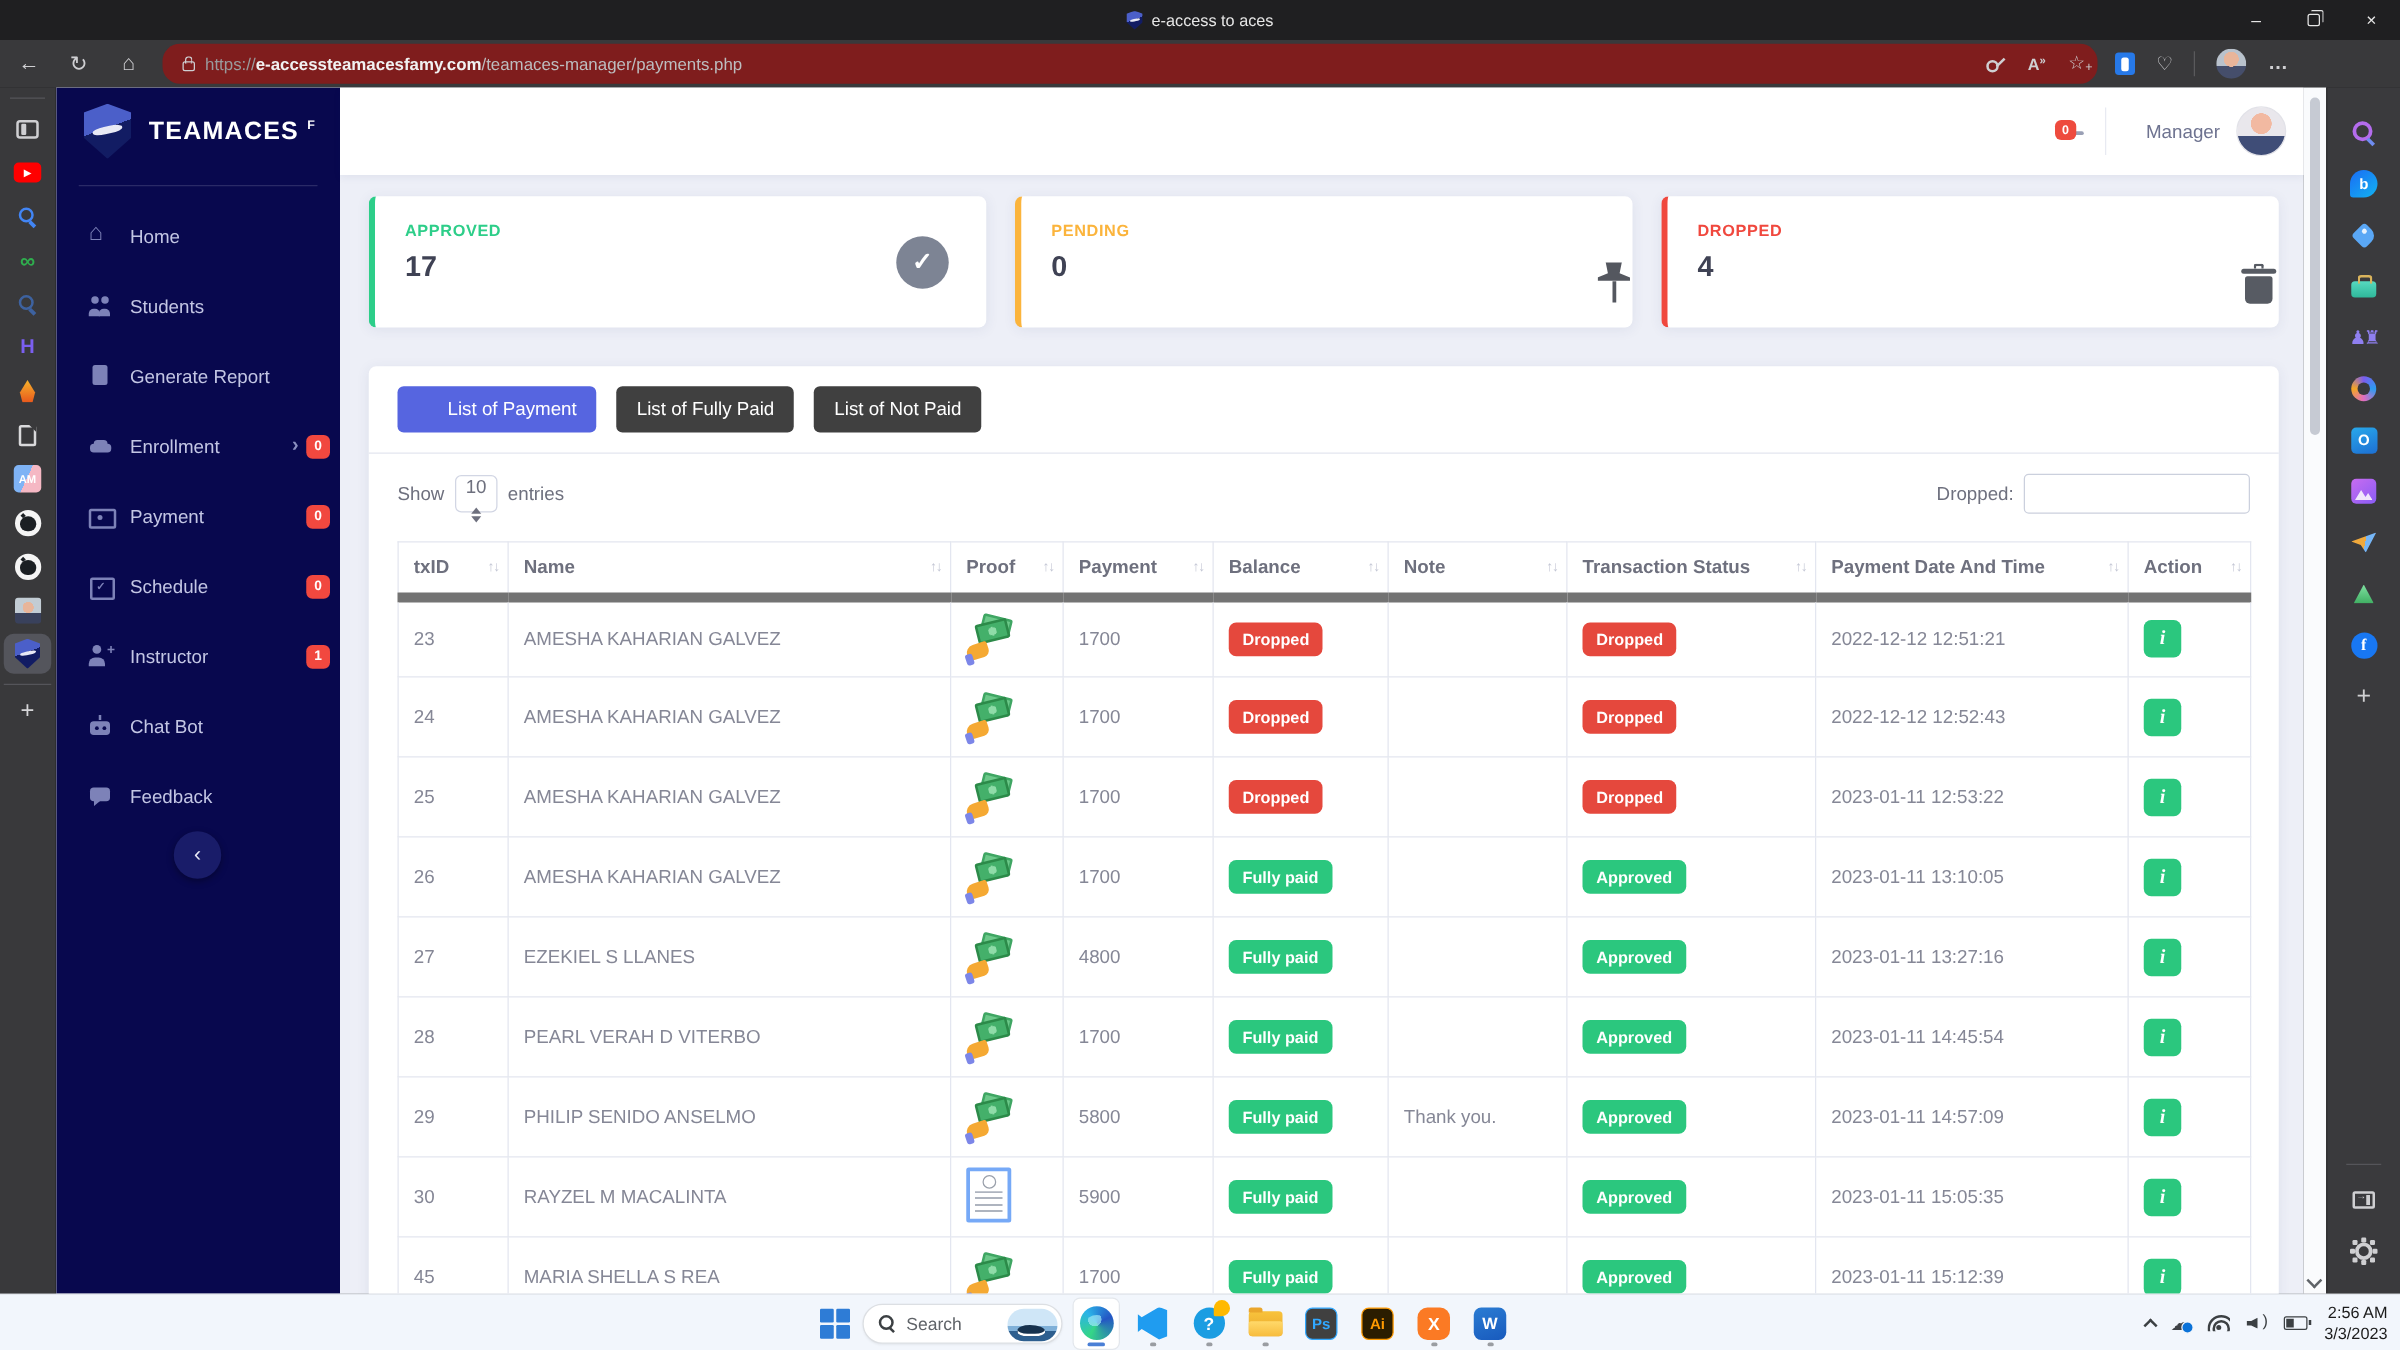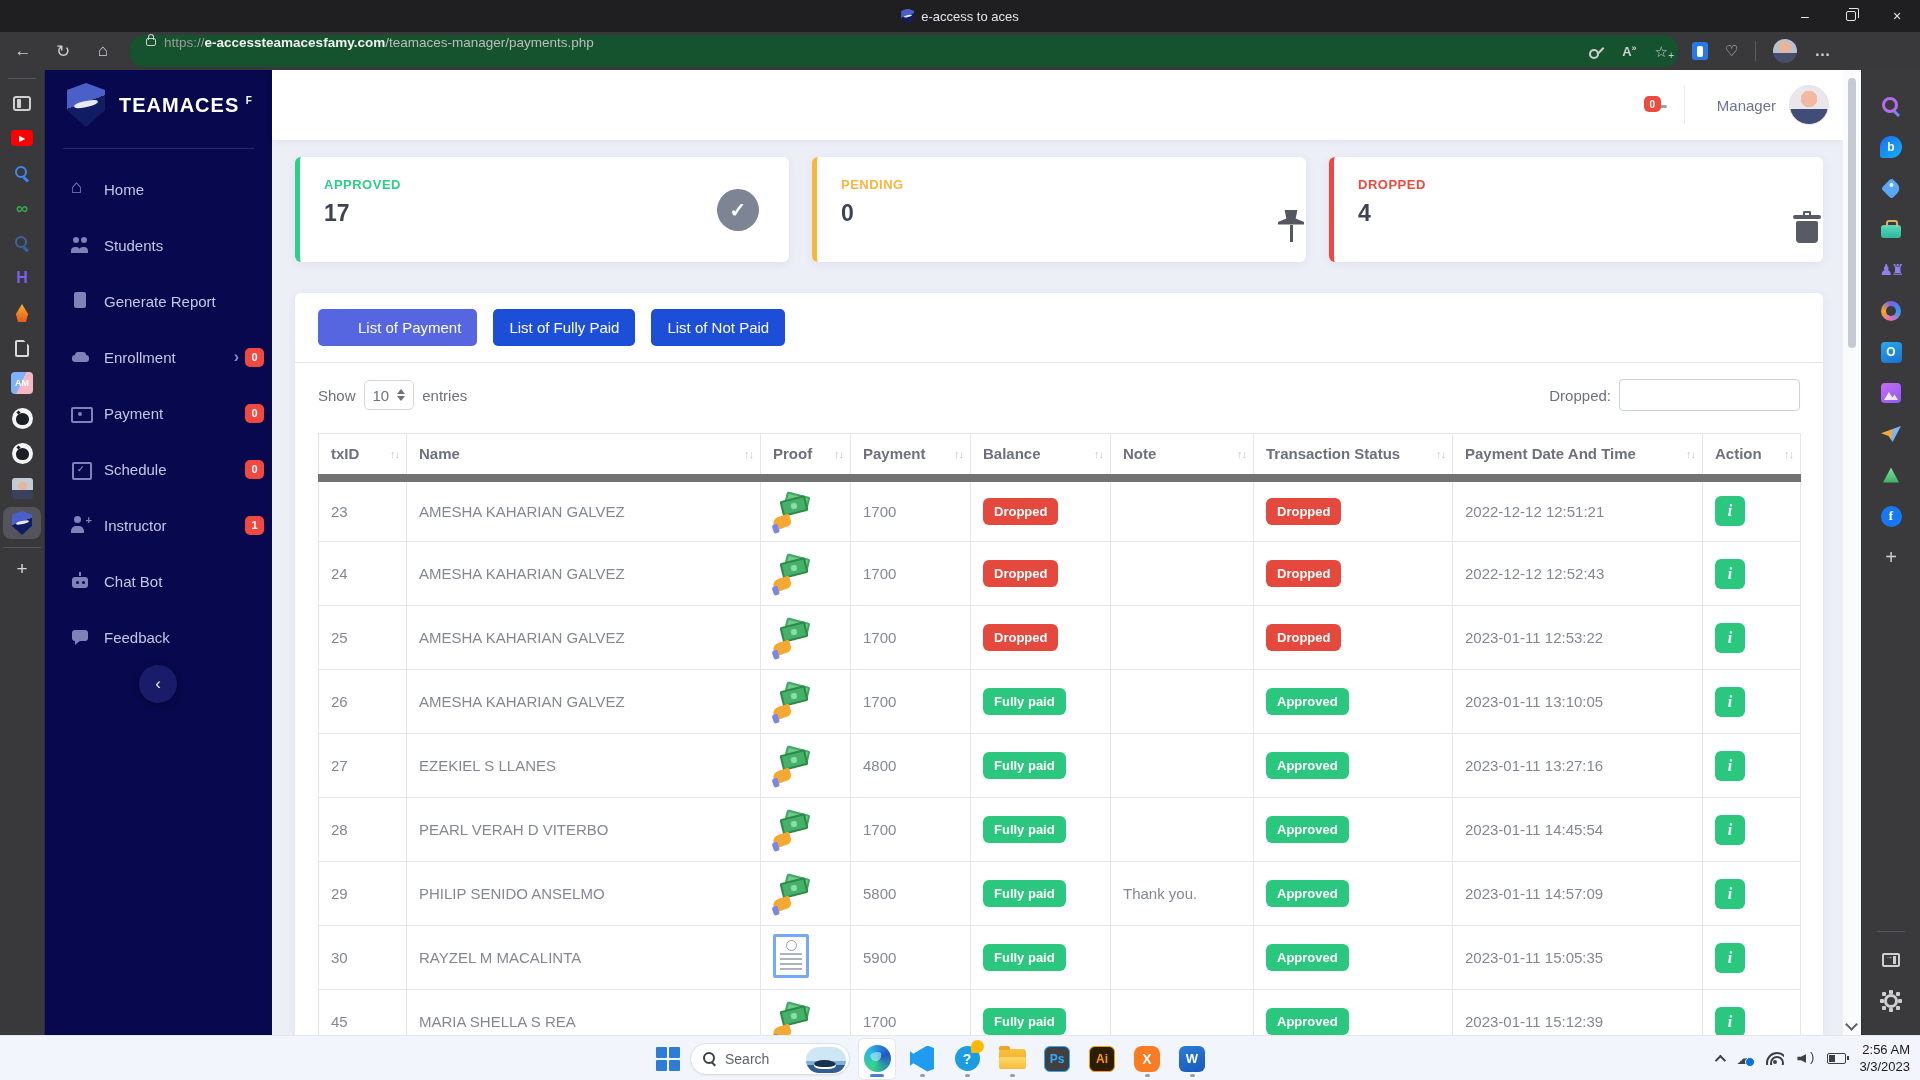--- a/index.html
+++ b/index.html
@@ -14,22 +14,22 @@
   .win-btn { width:46px; height:32px; display:flex; align-items:center; justify-content:center;
              color:#e6e6e6; font-size:14px; }
   .restore-glyph { width:10px; height:10px; border:1px solid #e6e6e6; border-radius:2px; position:relative; }
   .restore-glyph::before { content:""; position:absolute; left:2px; top:-4px; width:9px; height:9px;
              border-top:1px solid #e6e6e6; border-right:1px solid #e6e6e6; border-radius:0 2px 0 0; }
 
   .toolbar { position:absolute; left:0; top:32px; width:1920px; height:38px; background:#39393b;
              display:flex; align-items:center; }
   .nav-btn { width:34px; height:30px; display:flex; align-items:center; justify-content:center;
              color:#cfcfd2; font-size:17px; border-radius:4px; margin-left:6px; }
-  .url-pill { height:32px; flex:0 0 auto; width:1548px; margin-left:10px; background:#14532d;
-              border-radius:14px; display:flex; padding:0 10px; color:#cfcfd2; }
+  .url-pill { height:32px; flex:0 0 auto; width:1548px; margin-left:10px; background:#7f1d1d;
+              border-radius:14px; display:flex; align-items:center; padding:0 10px; color:#cfcfd2; }
   .lock { width:10px; height:8px; border:1.5px solid #cfcfd2; border-radius:2px; position:relative; margin:3px 8px 0 6px; }
   .lock::before { content:""; position:absolute; top:-5px; left:1px; width:4px; height:5px;
                   border:1.5px solid #cfcfd2; border-bottom:none; border-radius:3px 3px 0 0; }
   .url-text { font-size:13.5px; white-space:nowrap; overflow:hidden; }
   .url-scheme { color:#9a9a9c; } .url-domain { color:#f1f1f1; font-weight:bold; } .url-path { color:#bdbdbf; }
   .pill-icons { margin-left:auto; display:flex; align-items:center; gap:18px; }
   .key-ic { width:15px; height:15px; position:relative; }
   .key-ic::before { content:""; position:absolute; left:0; bottom:0; width:6px; height:6px;
                     border:2px solid #cfcfd2; border-radius:50%; }
   .key-ic::after { content:""; position:absolute; left:7px; bottom:7px; width:9px; height:2px;
@@ -233,26 +233,26 @@
   .ci-trash { width:28px; height:34px; position:relative; }
   .ci-trash::before { content:""; position:absolute; left:0; top:5px; width:28px; height:4px; background:#575b63; border-radius:2px; }
   .ci-trash i { position:absolute; left:10px; top:1px; width:8px; height:4px; border:2px solid #575b63; border-bottom:none; border-radius:2px 2px 0 0; }
   .ci-trash::after { content:""; position:absolute; left:3px; top:11px; width:22px; height:22px; background:#575b63; border-radius:2px 2px 4px 4px; }
 
   .panel { background:#fff; border-radius:6px; margin:31px 20px 0 23px; padding:16px 23px 40px;
            box-shadow:0 2px 10px rgba(50,60,120,.08); min-height:760px; }
   .filters { display:flex; gap:16px; }
   .fbtn { height:37px; padding:0 16px; border-radius:5px; color:#fff; font-size:15px;
           display:flex; align-items:center; border:none; }
-  .btn-blue { background:#5665e0;padding-left:40px; } .btn-green { background:#1d4ed8; }
+  .btn-blue { background:#5665e0;padding-left:40px; } .btn-green { background:#404040; }
   .panel-divider { height:1px; background:#e3e6f0; margin:16px -23px 0; }
   .controls { display:flex; align-items:center; margin-top:16px; }
   .ctrl-text { color:#6e707e; font-size:15px; }
   .pagesize { display:flex; align-items:center; gap:8px; border:1px solid #d2d6e4; border-radius:5px;
-              height:30px; padding:0 8px; margin:0 8px; color:#6e707e; font-size:15px; }
+              height:30px; padding:0 8px; margin:0 8px; color:#6e707e; font-size:15px;flex-direction:column; }
   .updown { display:flex; flex-direction:column; gap:2px; }
   .updown i { width:0; height:0; border-left:4px solid transparent; border-right:4px solid transparent; }
   .updown .up { border-bottom:5px solid #6e707e; } .updown .dn { border-top:5px solid #6e707e; }
   .search-wrap { margin-left:auto; display:flex; align-items:center; gap:8px; }
   .search-input { width:181px; height:32px; border:1px solid #cbd0dd; border-radius:4px; background:#fff;
                   font-size:14px; padding:0 8px; outline:none; }
 
   table.tbl { width:100%; border-collapse:collapse; margin-top:22px; table-layout:fixed; }
   .tbl th, .tbl td { border:1px solid #e3e6f0; font-size:15px; padding:6px 12px; text-align:left;
                      overflow:hidden; white-space:nowrap; }

